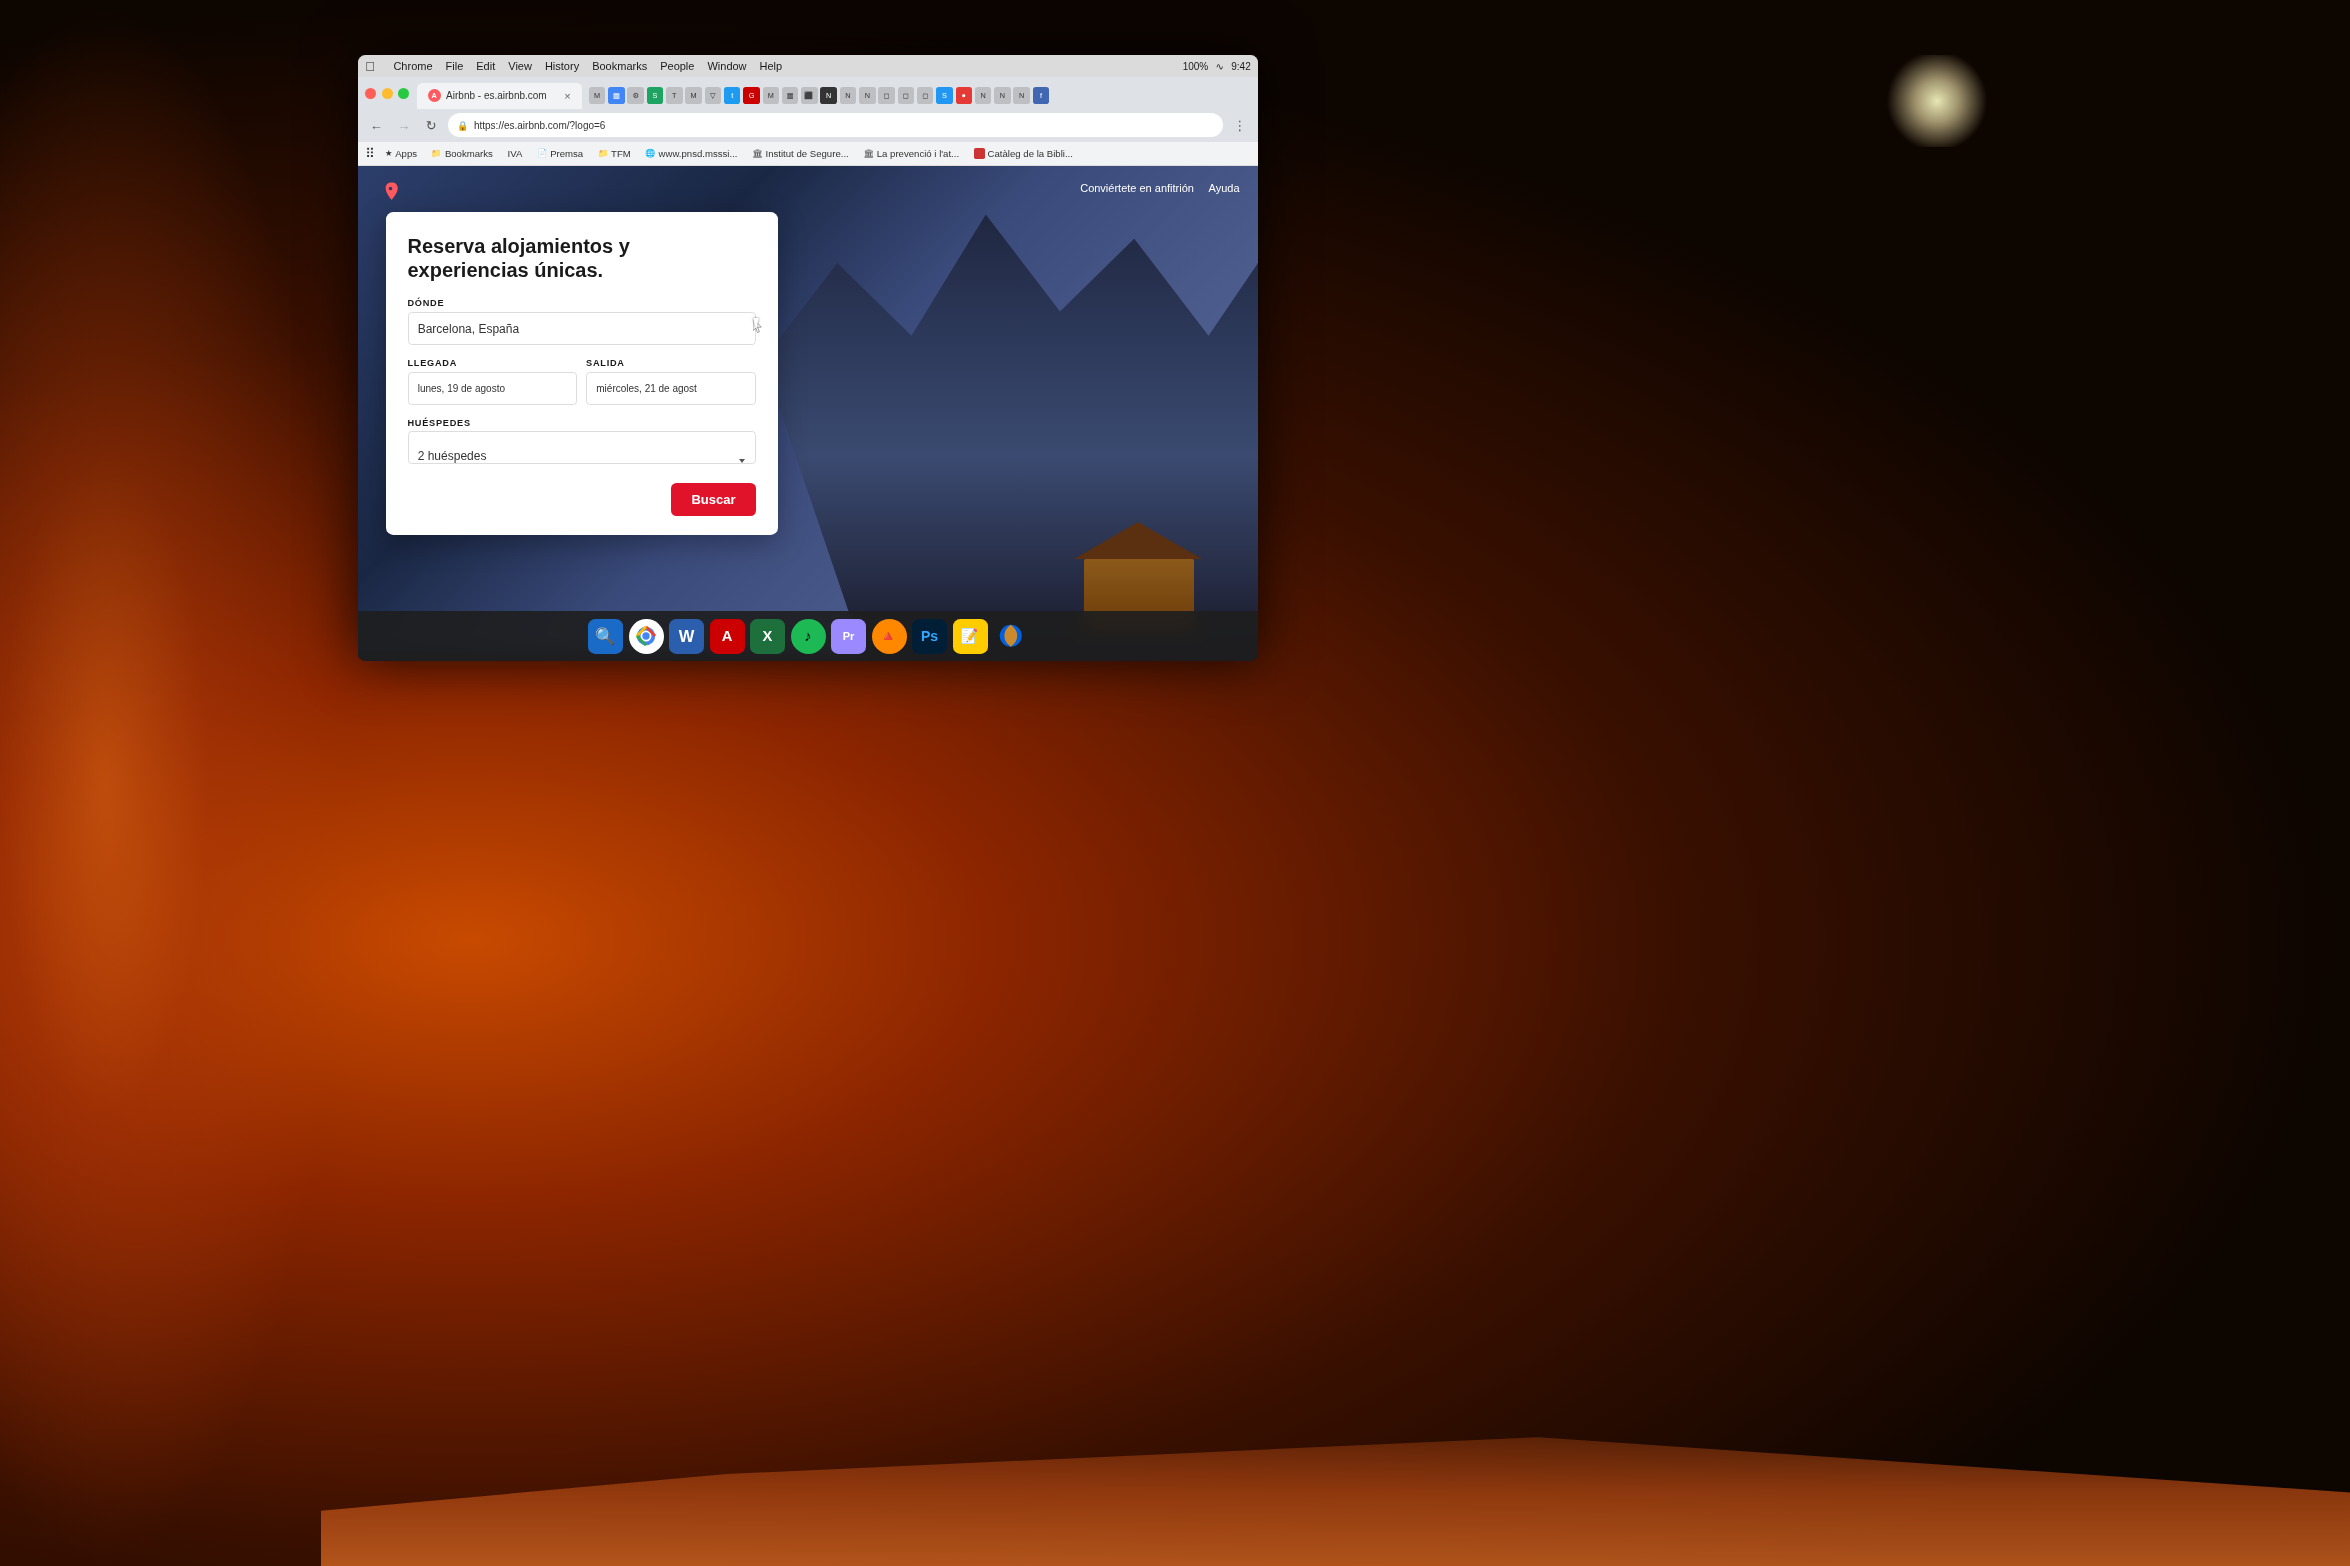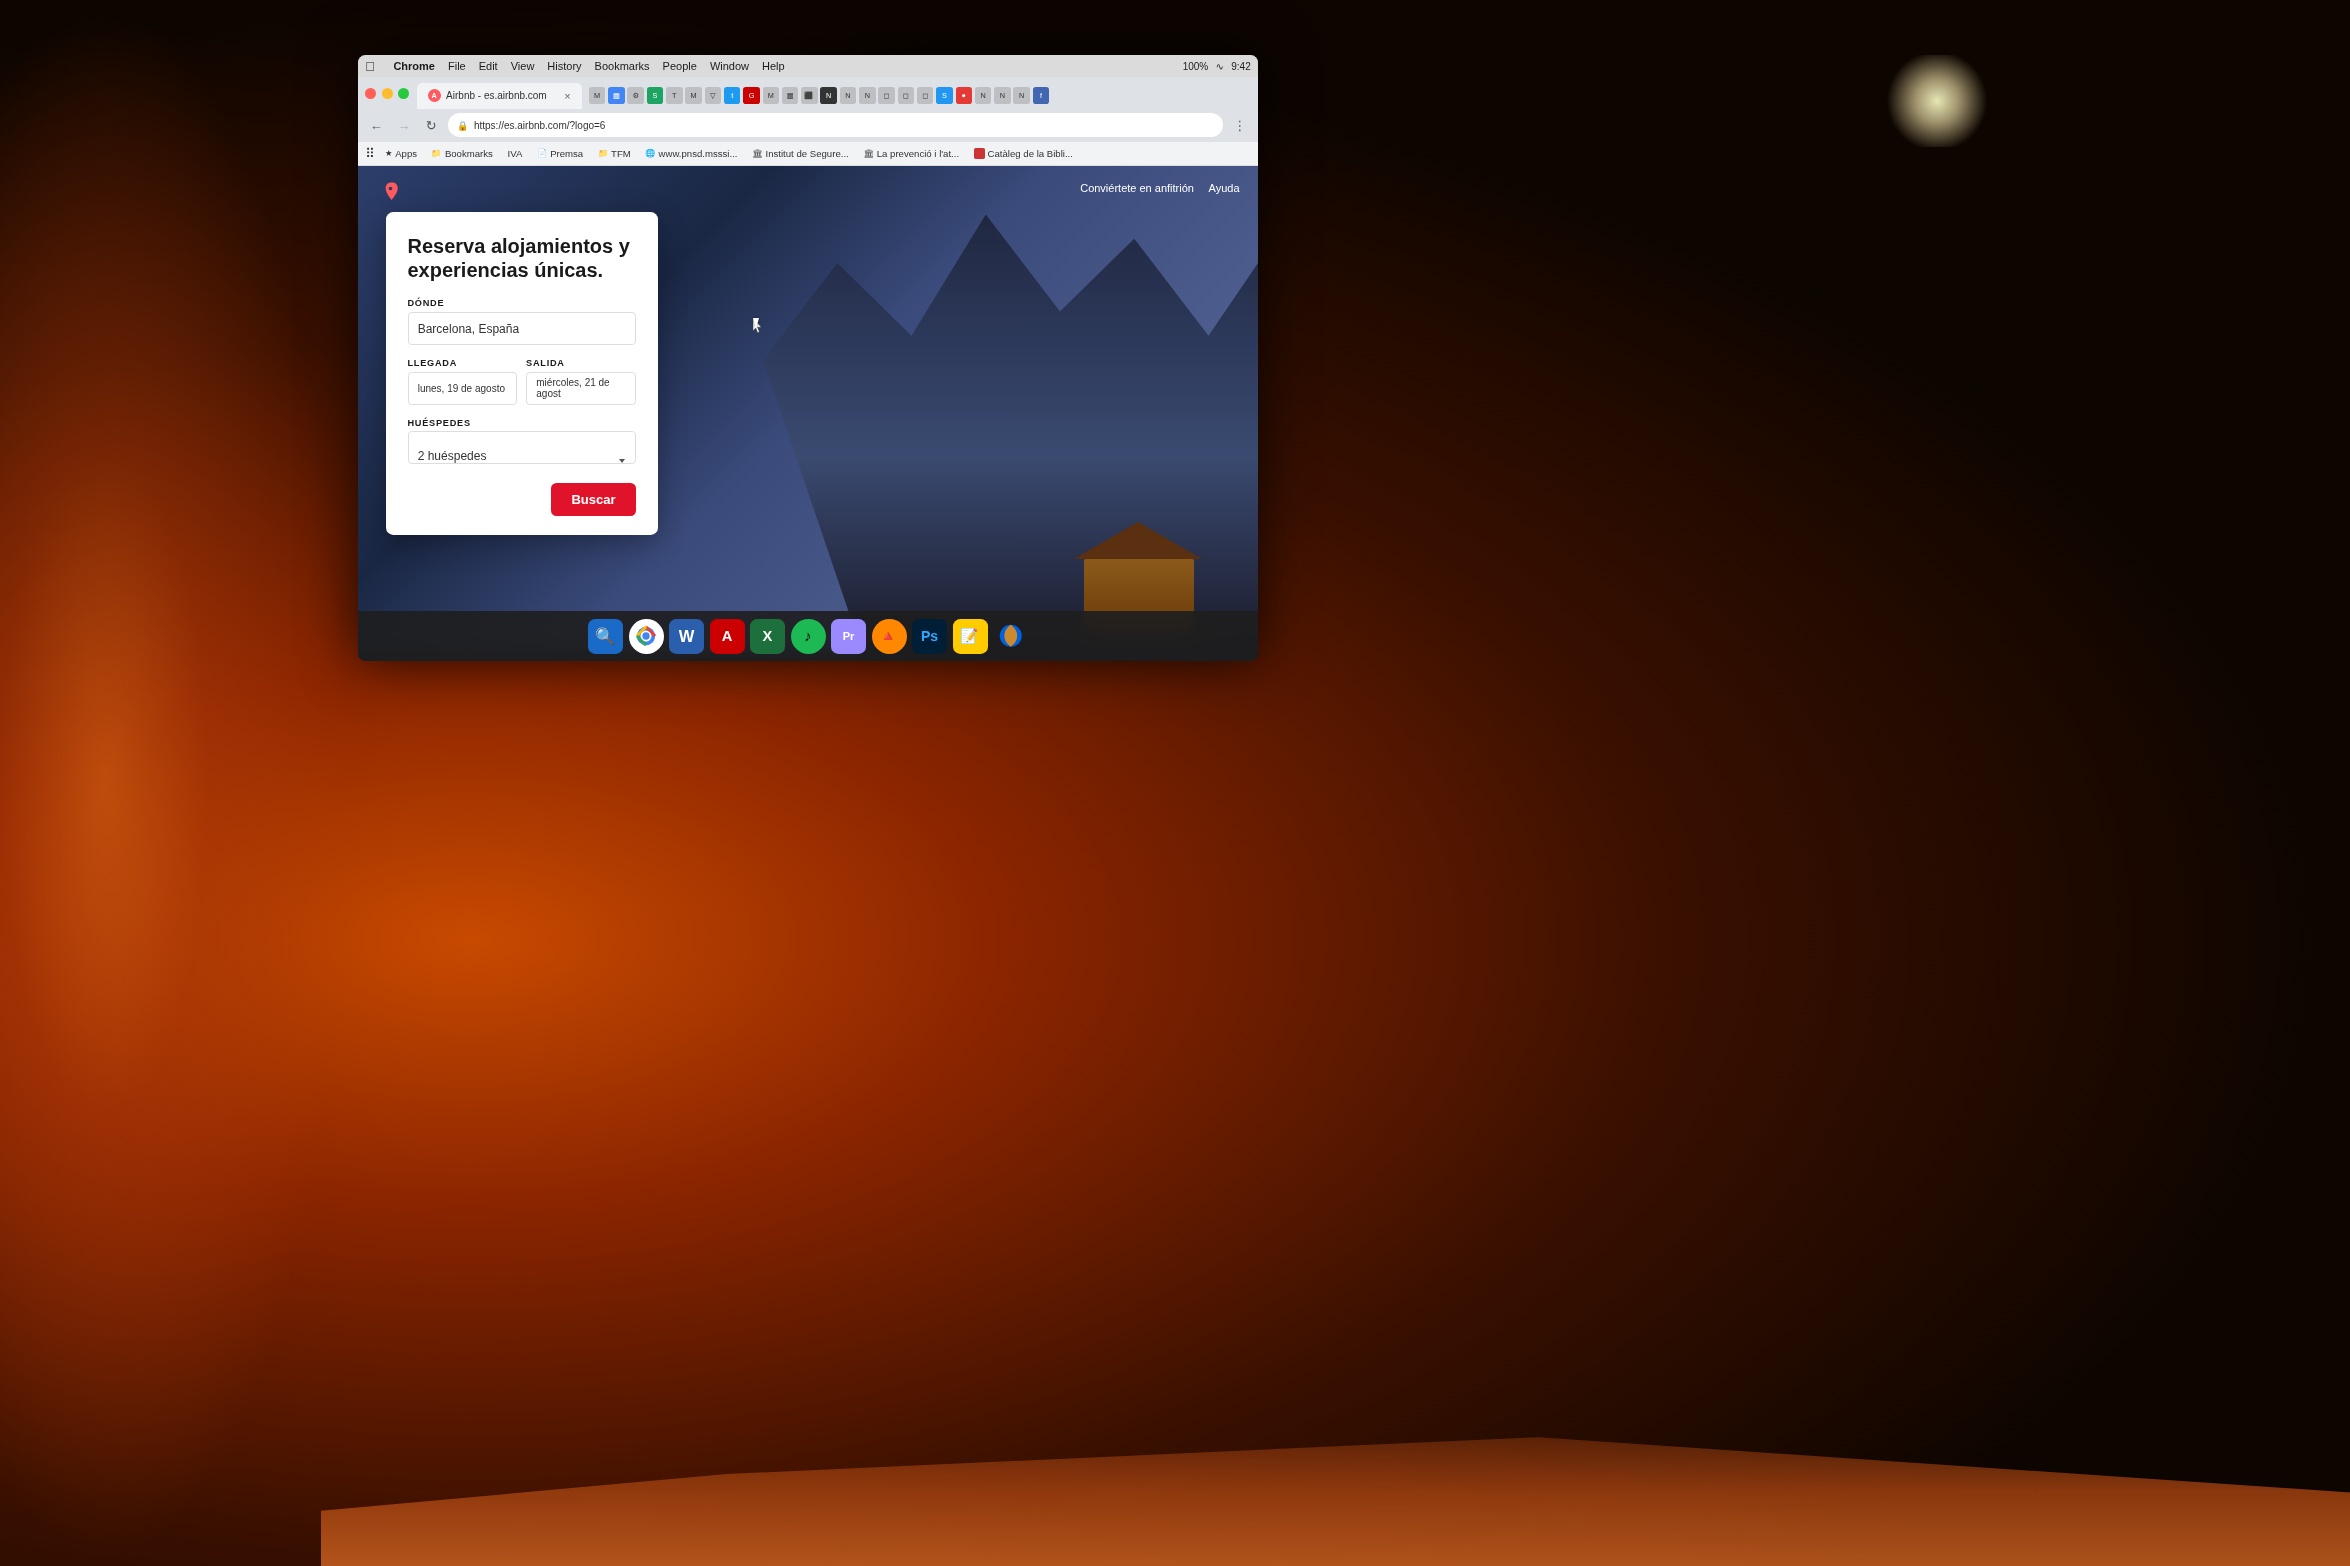--- a/index.html
+++ b/index.html
@@ -54,21 +54,21 @@
       gap: 13px;
       align-items: center;
     }
 
     .menu-bar-item {
       font-size: 11px;
       font-weight: 400;
     }
 
     .menu-bar-item.bold {
-      font-weight: 700;
+      font-weight: 400;
     }
 
     .menu-bar-right {
       margin-left: auto;
       display: flex;
       align-items: center;
       gap: 7.3px;
       font-size: 10px;
     }
 
@@ -285,21 +285,21 @@
       color: white;
       text-decoration: none;
       font-size: 11px;
     }
 
     
     .search-card {
       position: absolute;
       top: 46px;
       left: 27.5px;
-      width: 272px;
+      width: 392px;
       background: white;
       border-radius: 7.3px;
       padding: 22px 22px 18.4px;
       box-shadow: 0 7.3px 29px rgba(0,0,0,0.3);
     }
 
     .search-title {
       font-size: 20px;
       font-weight: 800;
       color: #1a1a1a;

